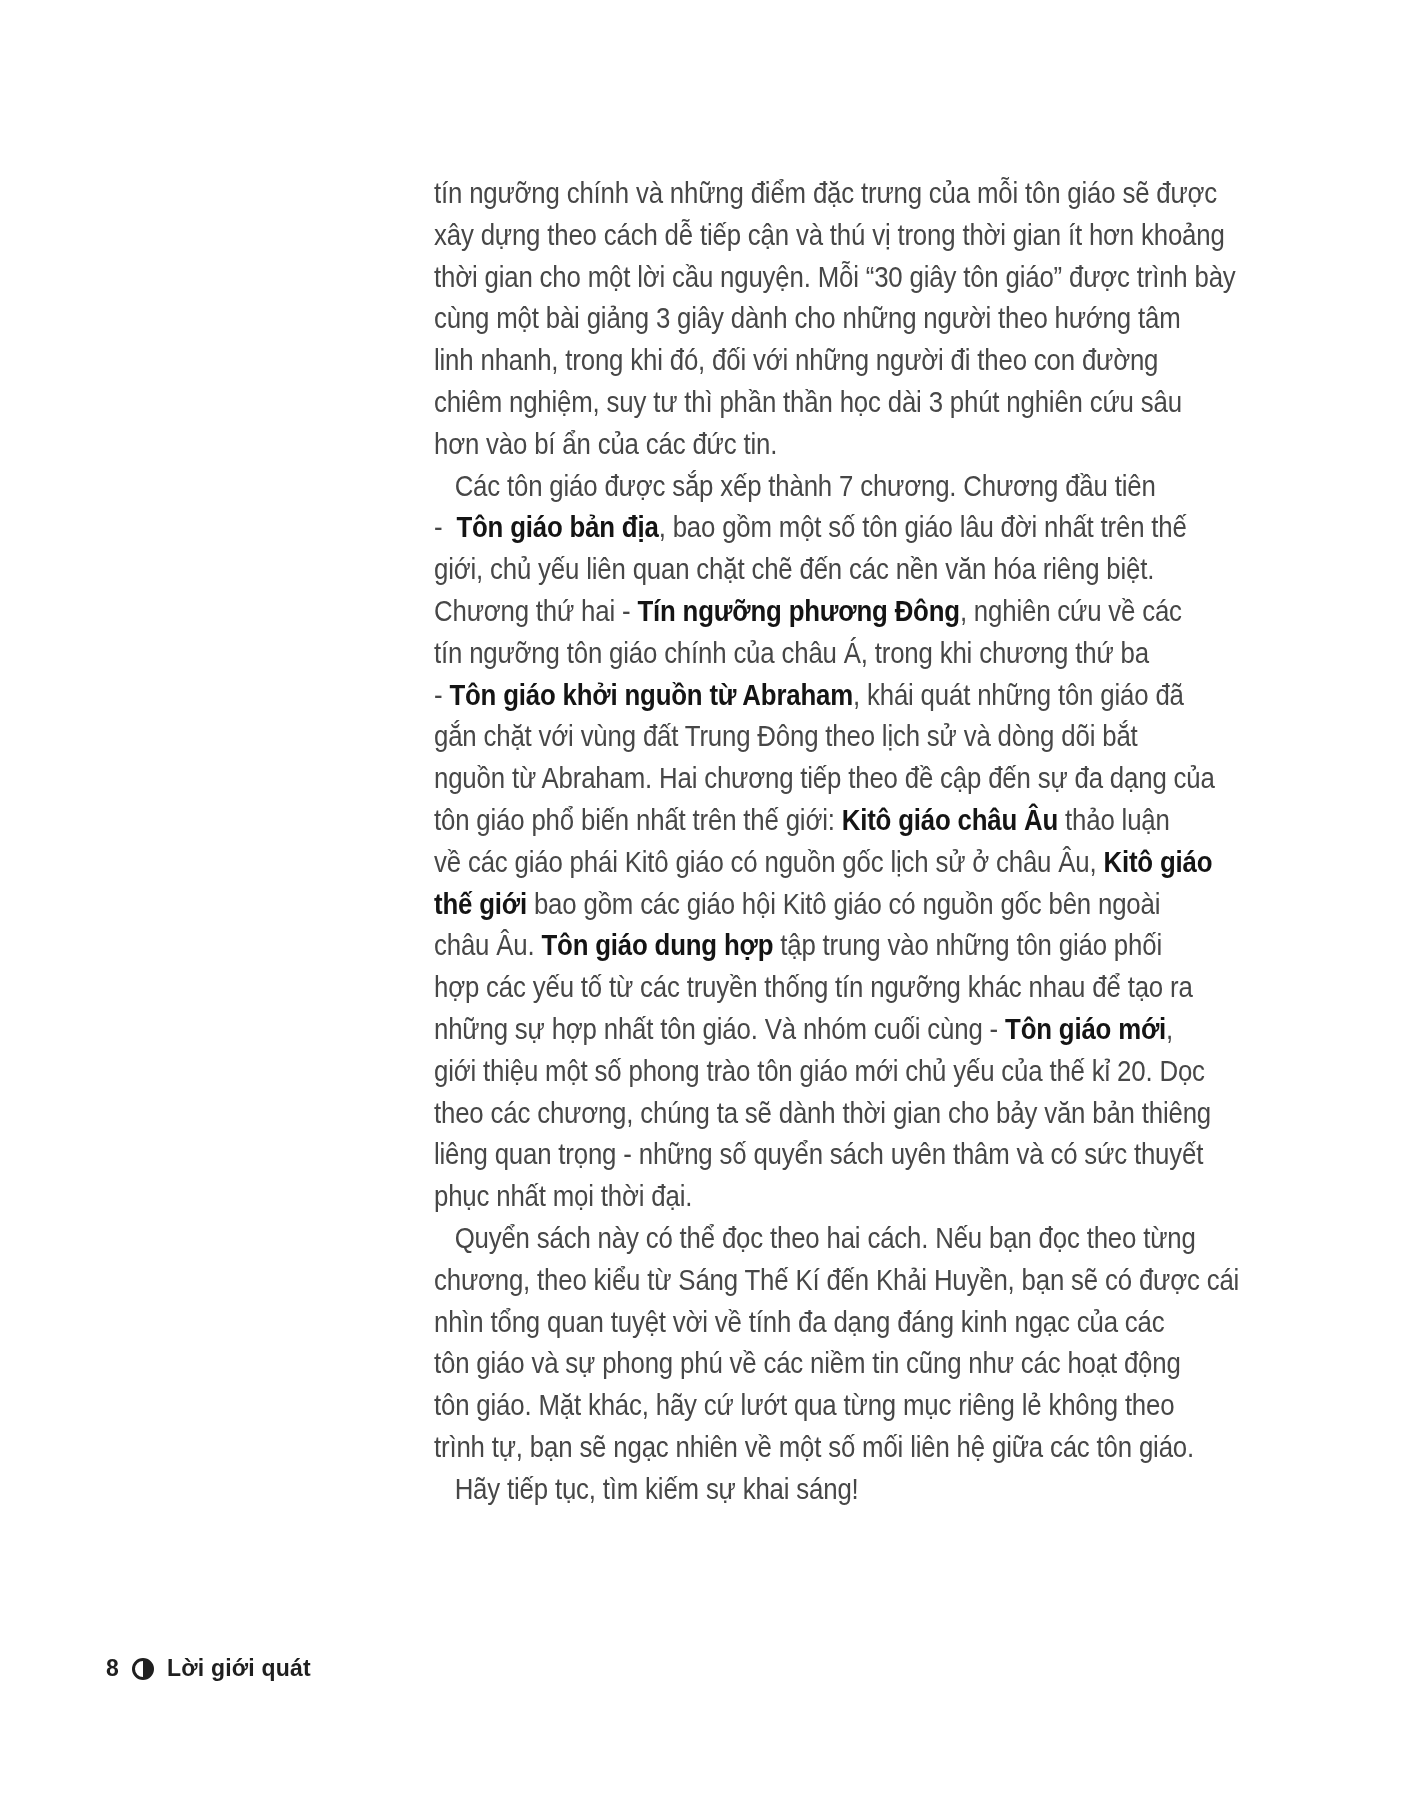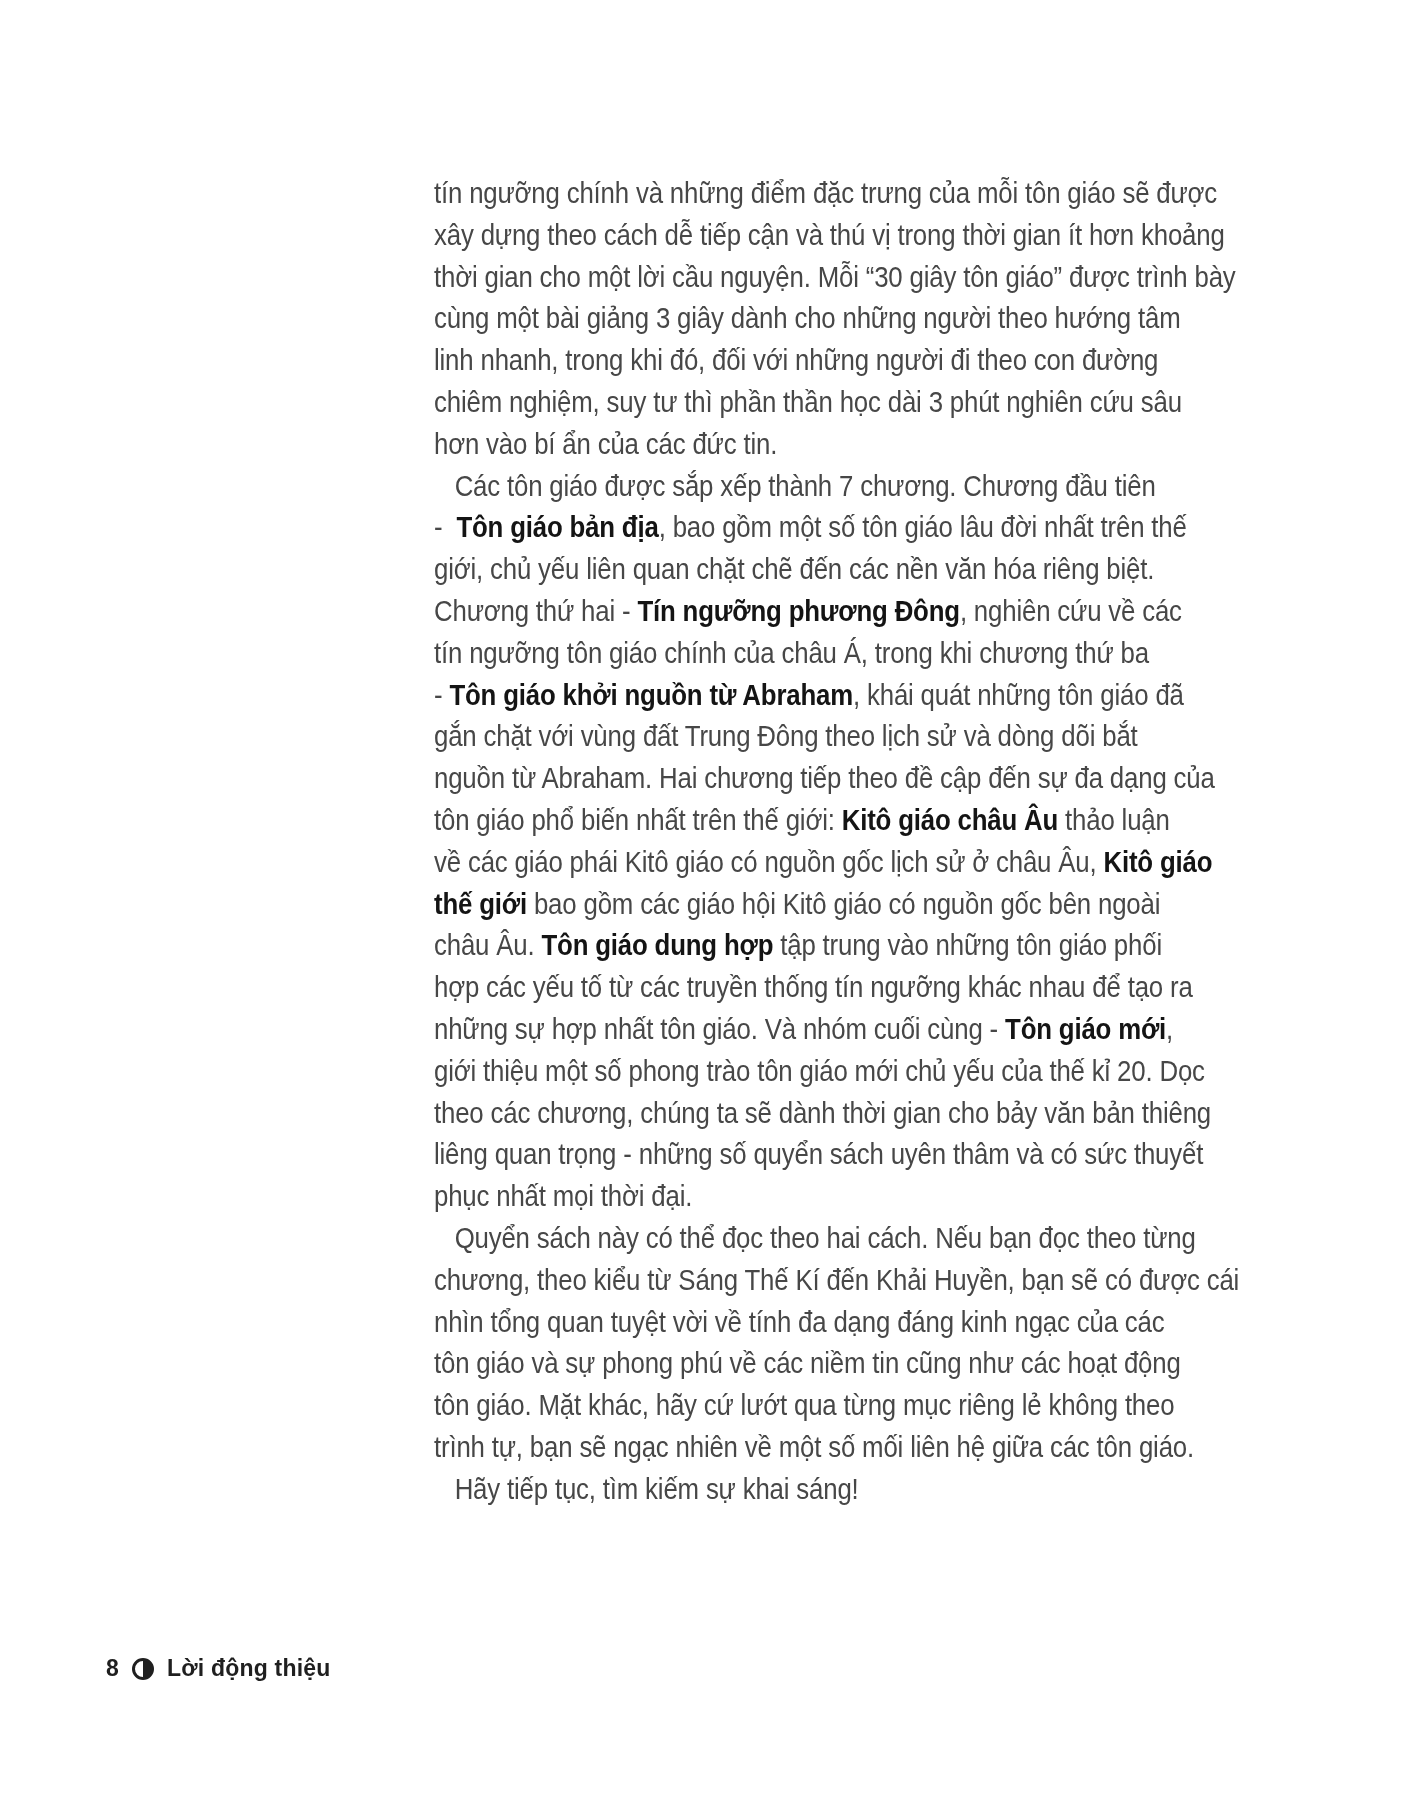--- a/index.html
+++ b/index.html
@@ -88,15 +88,15 @@
       <div class="line"><span>chương, theo kiểu từ Sáng Thế Kí đến Khải Huyền, bạn sẽ có được cái</span></div>
       <div class="line"><span>nhìn tổng quan tuyệt vời về tính đa dạng đáng kinh ngạc của các</span></div>
       <div class="line"><span>tôn giáo và sự phong phú về các niềm tin cũng như các hoạt động</span></div>
       <div class="line"><span>tôn giáo. Mặt khác, hãy cứ lướt qua từng mục riêng lẻ không theo</span></div>
       <div class="line"><span>trình tự, bạn sẽ ngạc nhiên về một số mối liên hệ giữa các tôn giáo.</span></div>
       <div class="line indent"><span>Hãy tiếp tục, tìm kiếm sự khai sáng!</span></div>
     </div>
   <div class="footer">
     <span>8</span>
     <span class="halfcircle"></span>
-    <span>Lời động thiệu</span>
+    <span>Lời giới quát</span>
   </div>
 </div>
 
 </body></html>

